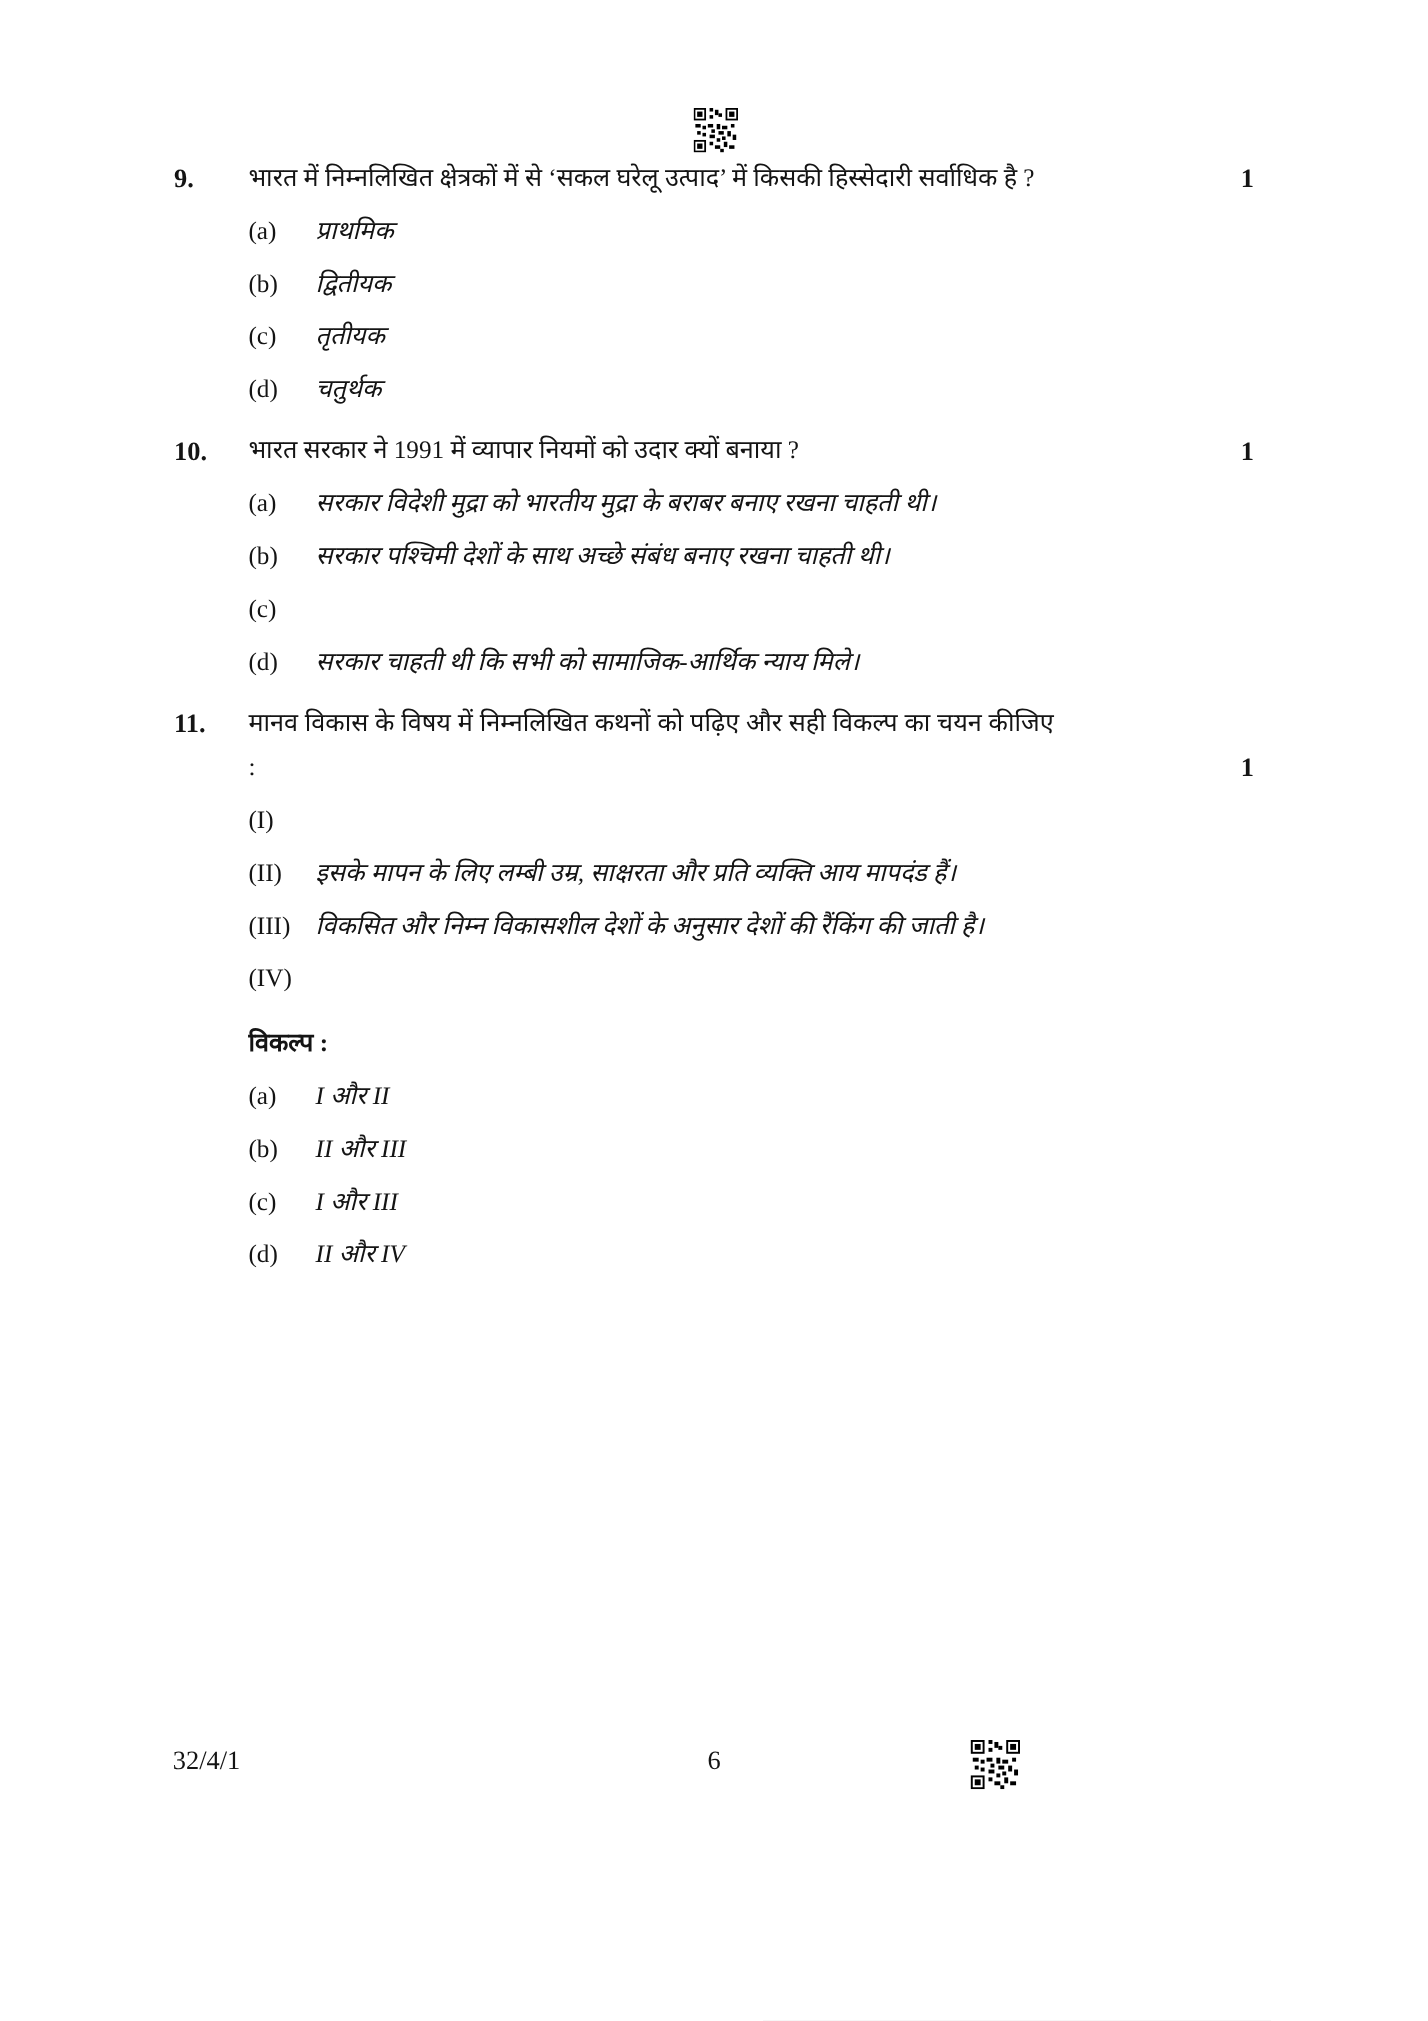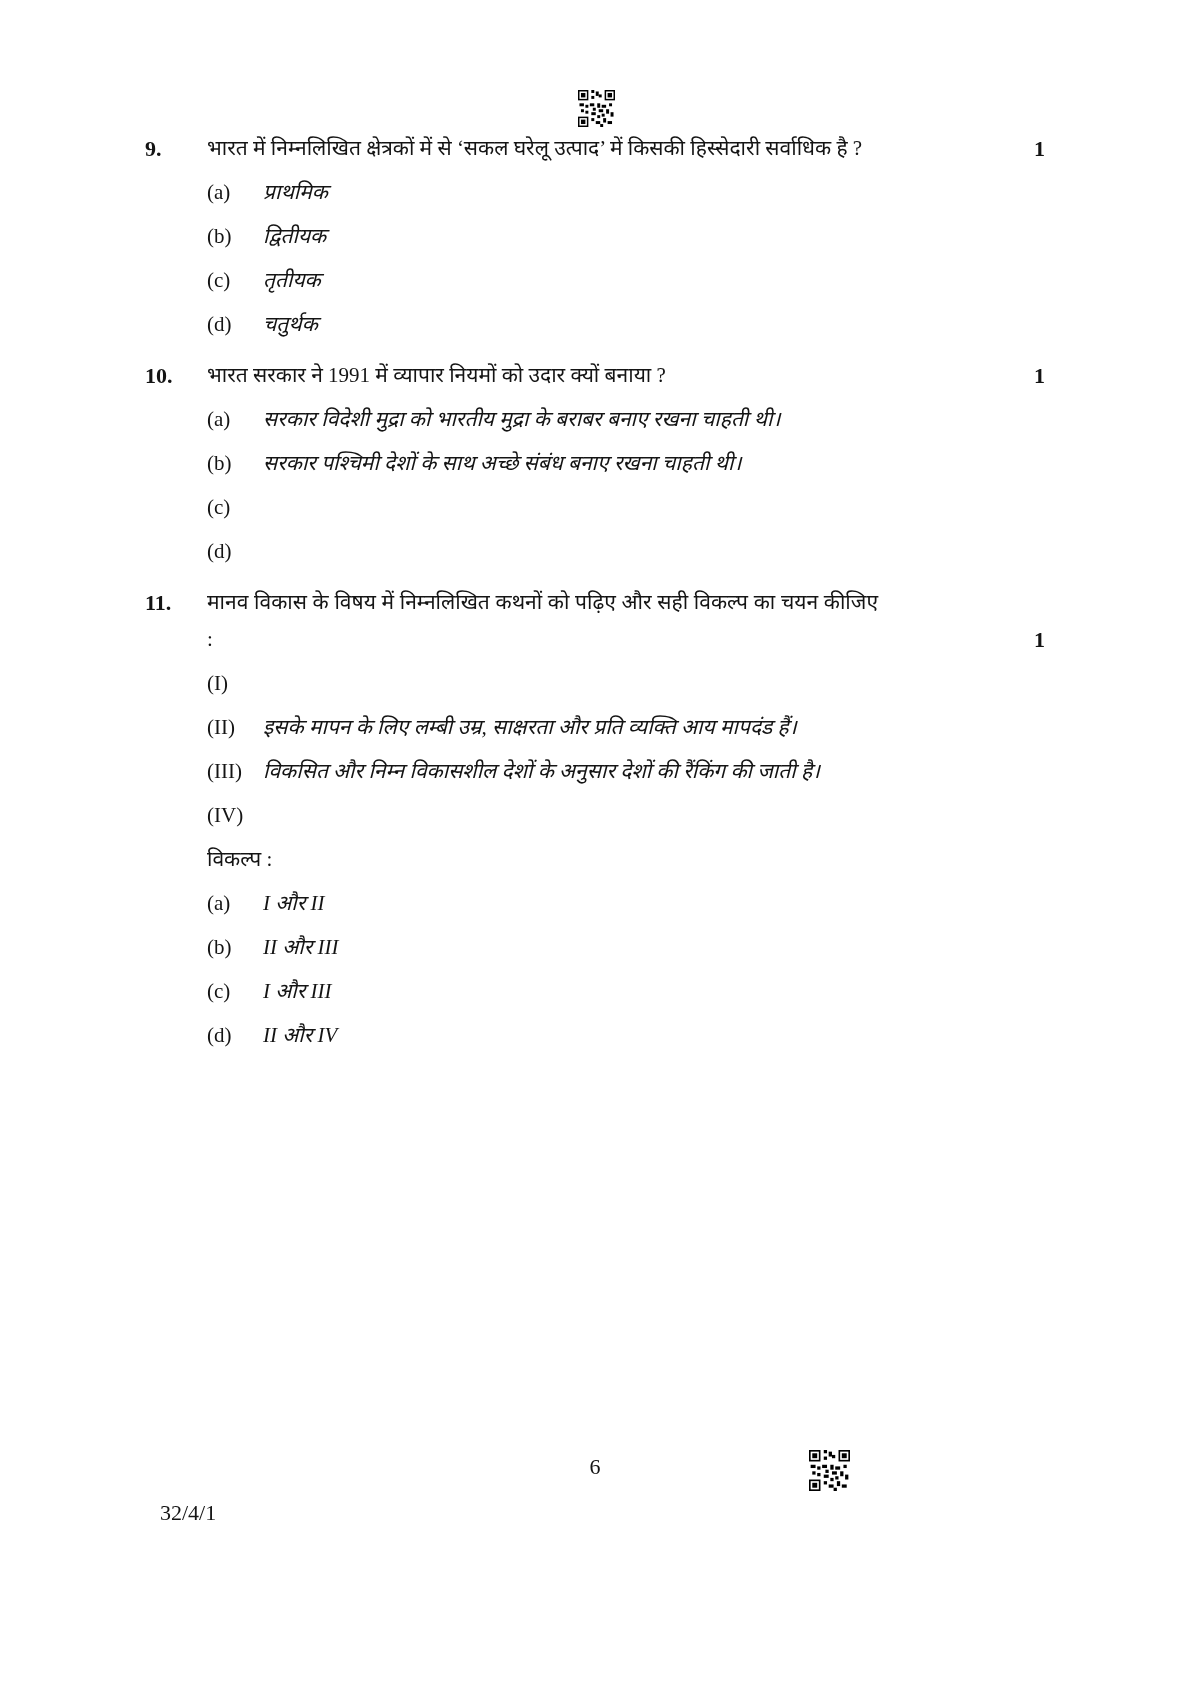--- a/index.html
+++ b/index.html
@@ -60,31 +60,30 @@
     flex: 0 0 56px;
     width: 56px;
   }
   .row-text {
     flex: 0 1 auto;
     max-width: 620px;
     text-align: justify;
     font-style: italic;
   }
   .options-heading {
-    margin-top: 7px;
-    line-height: 37px;
-    font-weight: normal;
+    margin-top: 17px;
+    line-height: 37px;
+    font-weight: bold;
   }
   .footer-code {
     position: absolute;
-    left: 160px;
+    left: 144px;
     top: 1448px;
     font-size: 22px;
     line-height: 37px;
-    margin-top: 46px;
   }
   .footer-page {
     position: absolute;
     left: 0;
     top: 1448px;
     width: 1190px;
     text-align: center;
     font-size: 22px;
     line-height: 37px;
   }
@@ -174,20 +173,21 @@
         </div>
         <div class="row">
           <div class="row-label">(b)</div>
           <div class="row-text">सरकार पश्चिमी देशों के साथ अच्छे संबंध बनाए रखना चाहती थी।</div>
         </div>
         <div class="row">
           <div class="row-label">(c)</div>
         </div>
         <div class="row">
           <div class="row-label">(d)</div>
+          <div class="row-text">सरकार चाहती थी कि सभी को सामाजिक-आर्थिक न्याय मिले।</div>
         </div>
       </div>
     </div>
 
     <div class="question">
       <div class="q-header">
         <div class="q-num">11.</div>
         <div class="q-text">मानव विकास के विषय में निम्नलिखित कथनों को पढ़िए और सही विकल्प का चयन कीजिए :</div>
         <div class="q-marks">1</div>
       </div>

